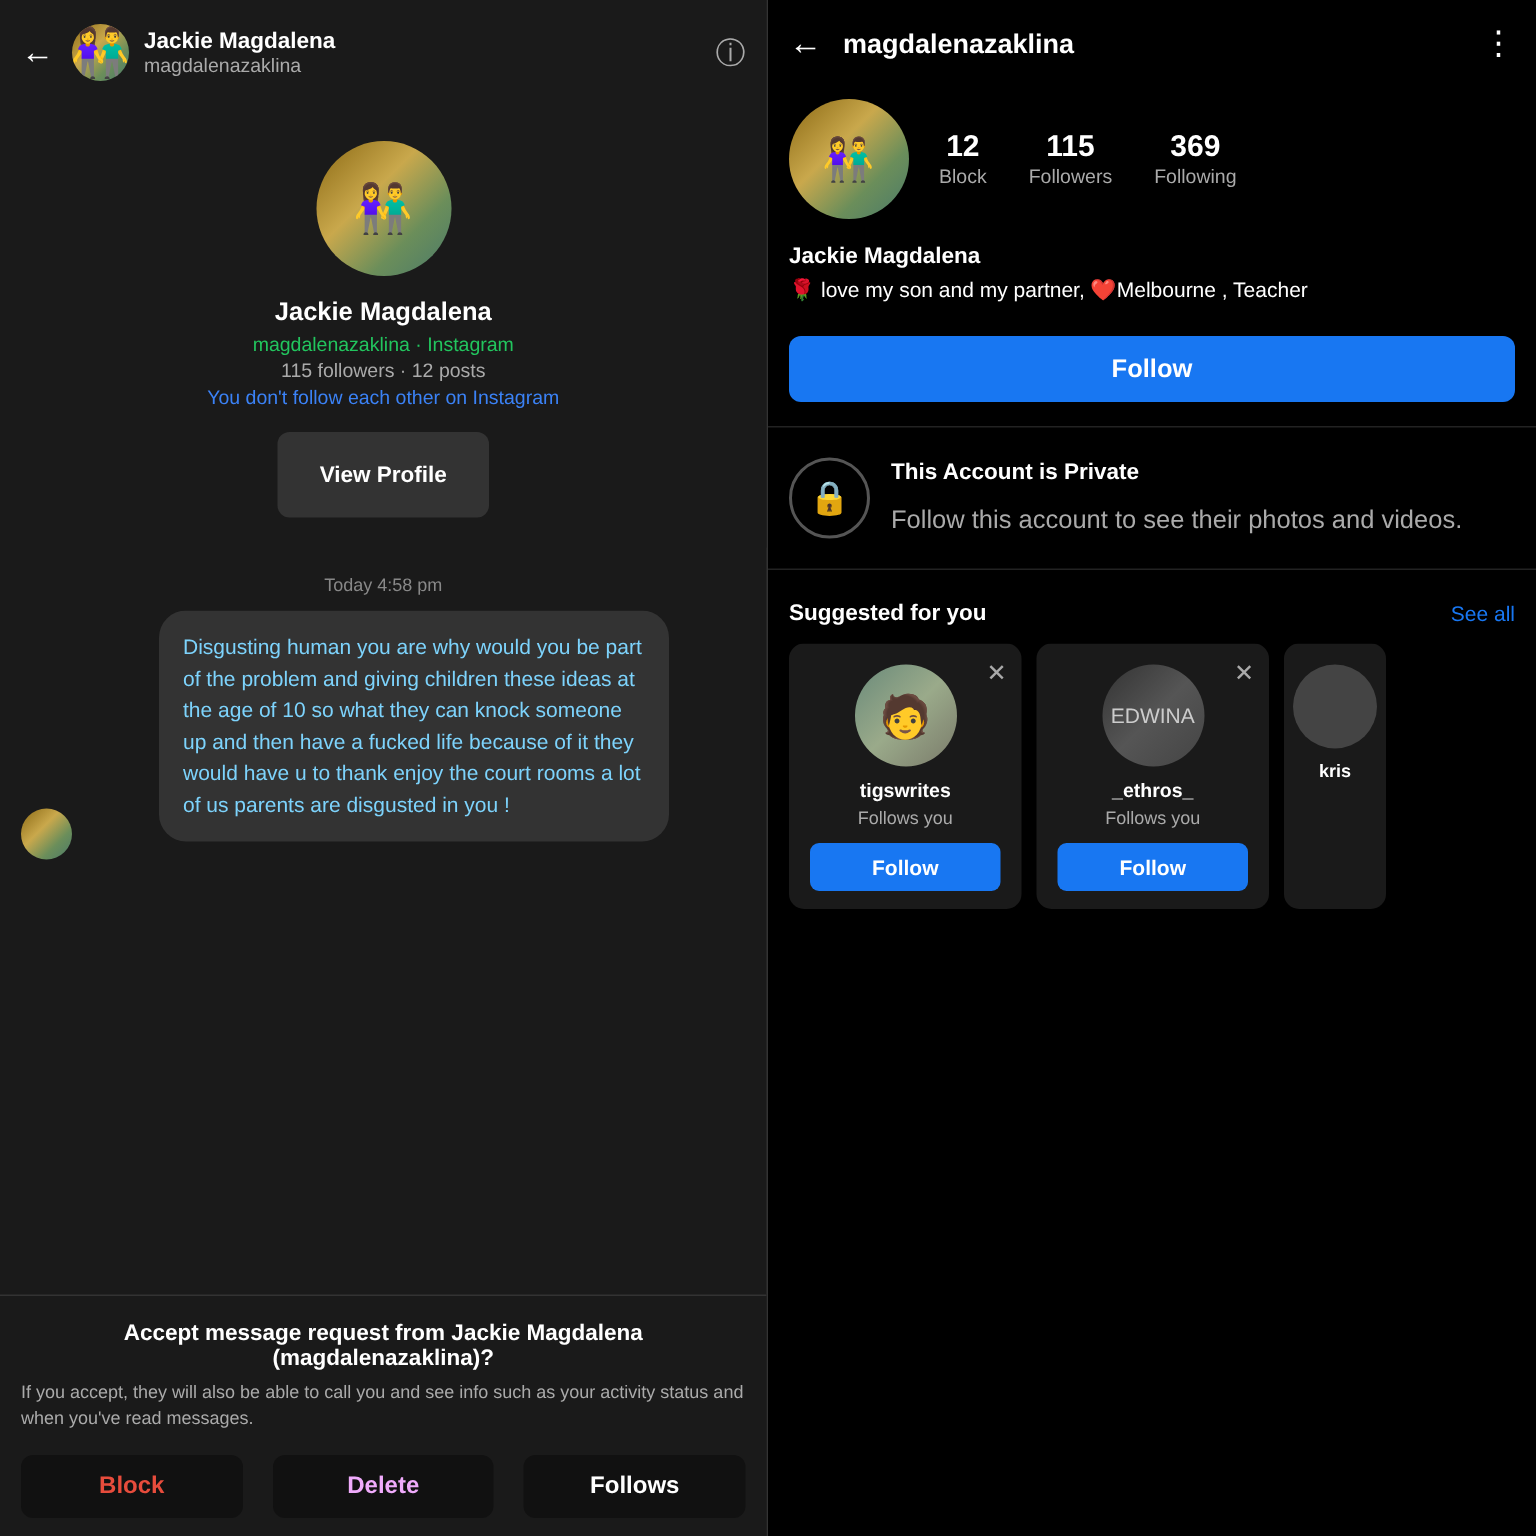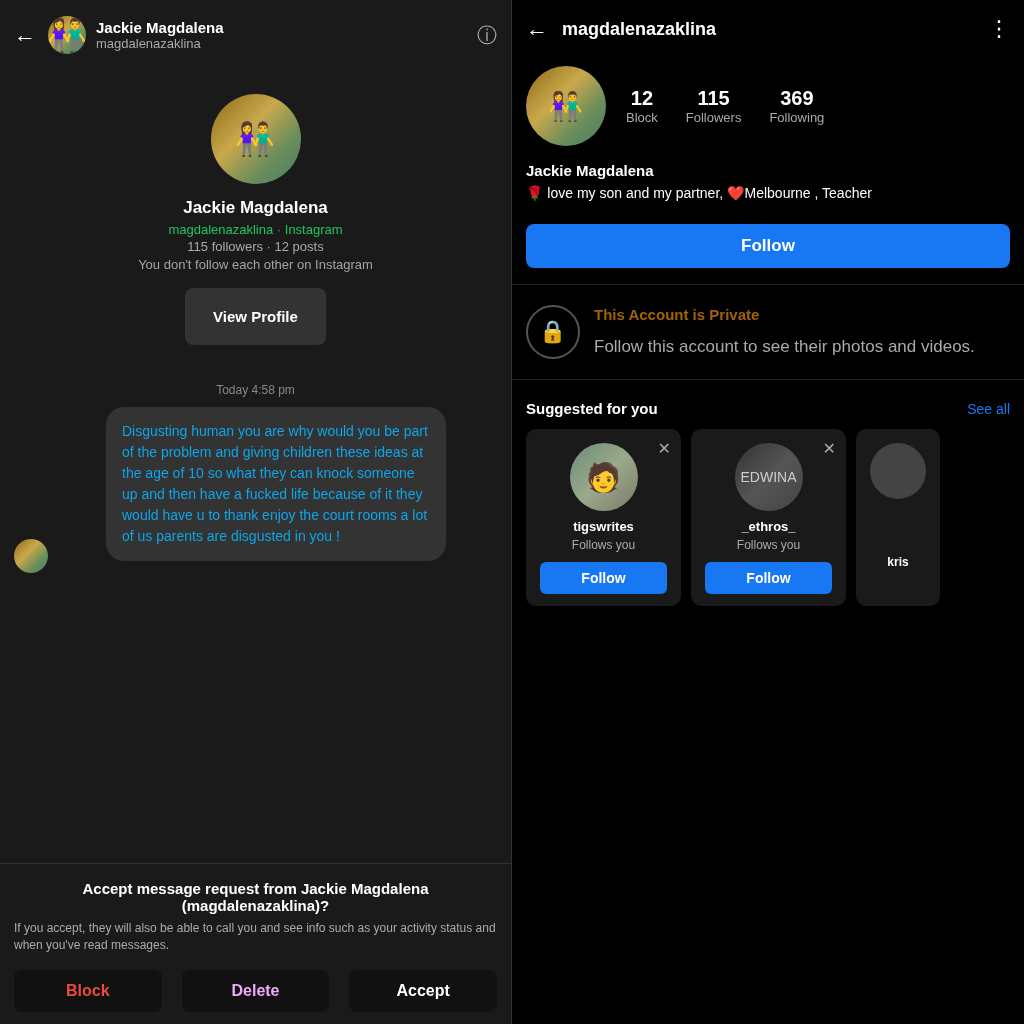--- a/index.html
+++ b/index.html
@@ -97,21 +97,21 @@
       font-size: 13px;
       margin-bottom: 2px;
     }
     .profile-card-stats {
       color: #aaa;
       font-size: 13px;
       margin-bottom: 3px;
       text-align: right;
     }
     .profile-card-follow-status {
-      color: #a3a3a3;
+      color: #3b82f6;
       font-size: 13px;
       margin-bottom: 16px;
     }
     .view-profile-btn {
       background: #333;
       color: #fff;
       border: none;
       border-radius: 8px;
       padding: 20px 28px;
       font-size: 15px;
@@ -127,21 +127,21 @@
     }
 
     .messages-area {
       flex: 1;
       padding: 0 14px;
       overflow-y: auto;
     }
 
     .message-bubble {
       background: #333;
-      color: #0ea5e9;
+      color: #7dd3fc;
       border-radius: 18px;
       padding: 14px 16px;
       font-size: 14px;
       line-height: 1.5;
       max-width: 340px;
       margin-left: 50px;
       margin-bottom: 12px;
     }
 
     .sender-avatar {
@@ -326,21 +326,21 @@
       border: 2px solid #555;
       display: flex;
       align-items: center;
       justify-content: center;
       font-size: 22px;
       color: #aaa;
       margin-right: 14px;
       flex-shrink: 0;
     }
     .private-text-title {
-      color: #a16207;
+      color: #ffffff;
       font-size: 15px;
       font-weight: 700;
       margin-bottom: 12px;
     }
     .private-text-sub {
       color: #aaa;
       font-size: 17px;
       line-height: 1.4;
     }
 
@@ -464,21 +464,21 @@
       <div class="message-bubble">Disgusting human you are why would you be part of the problem and giving children these ideas at the age of 10 so what they can knock someone up and then have a fucked life because of it they would have u to thank enjoy the court rooms a lot of us parents are disgusted in you !</div>
     </div>
   </div>
 
   <div class="accept-section">
     <div class="accept-title">Accept message request from Jackie Magdalena (magdalenazaklina)?</div>
     <div class="accept-desc">If you accept, they will also be able to call you and see info such as your activity status and when you've read messages.</div>
     <div class="accept-buttons">
       <button class="btn-block">Block</button>
       <button class="btn-delete">Delete</button>
-      <button class="btn-accept">Accept</button>
+      <button class="btn-accept">Follows</button>
     </div>
   </div>
 
 </div>
 
 <div class="right-panel">
 
   <div class="right-header">
     <span class="right-header-back">←</span>
     <span class="right-header-username">magdalenazaklina</span>
@@ -542,19 +542,19 @@
     <div class="suggested-card">
       <span class="close-x">✕</span>
       <div class="suggested-avatar suggested-avatar-2">
         <span style="font-size:14px;color:#ccc;text-align:center;padding:4px;">EDWINA</span>
       </div>
       <div class="suggested-username">_ethros_</div>
       <div class="suggested-follows">Follows you</div>
       <button class="suggested-follow-btn">Follow</button>
     </div>
 
-    <div class="suggested-card" style="width:84px;overflow:hidden;gap:48px;">
+    <div class="suggested-card" style="width:68px;overflow:hidden;">
       <div class="suggested-avatar" style="background:#444;width:56px;height:56px;"></div>
       <div class="suggested-username" style="font-size:12px;">kris</div>
     </div>
   </div>
 
 </div>
 
 </body></html>

